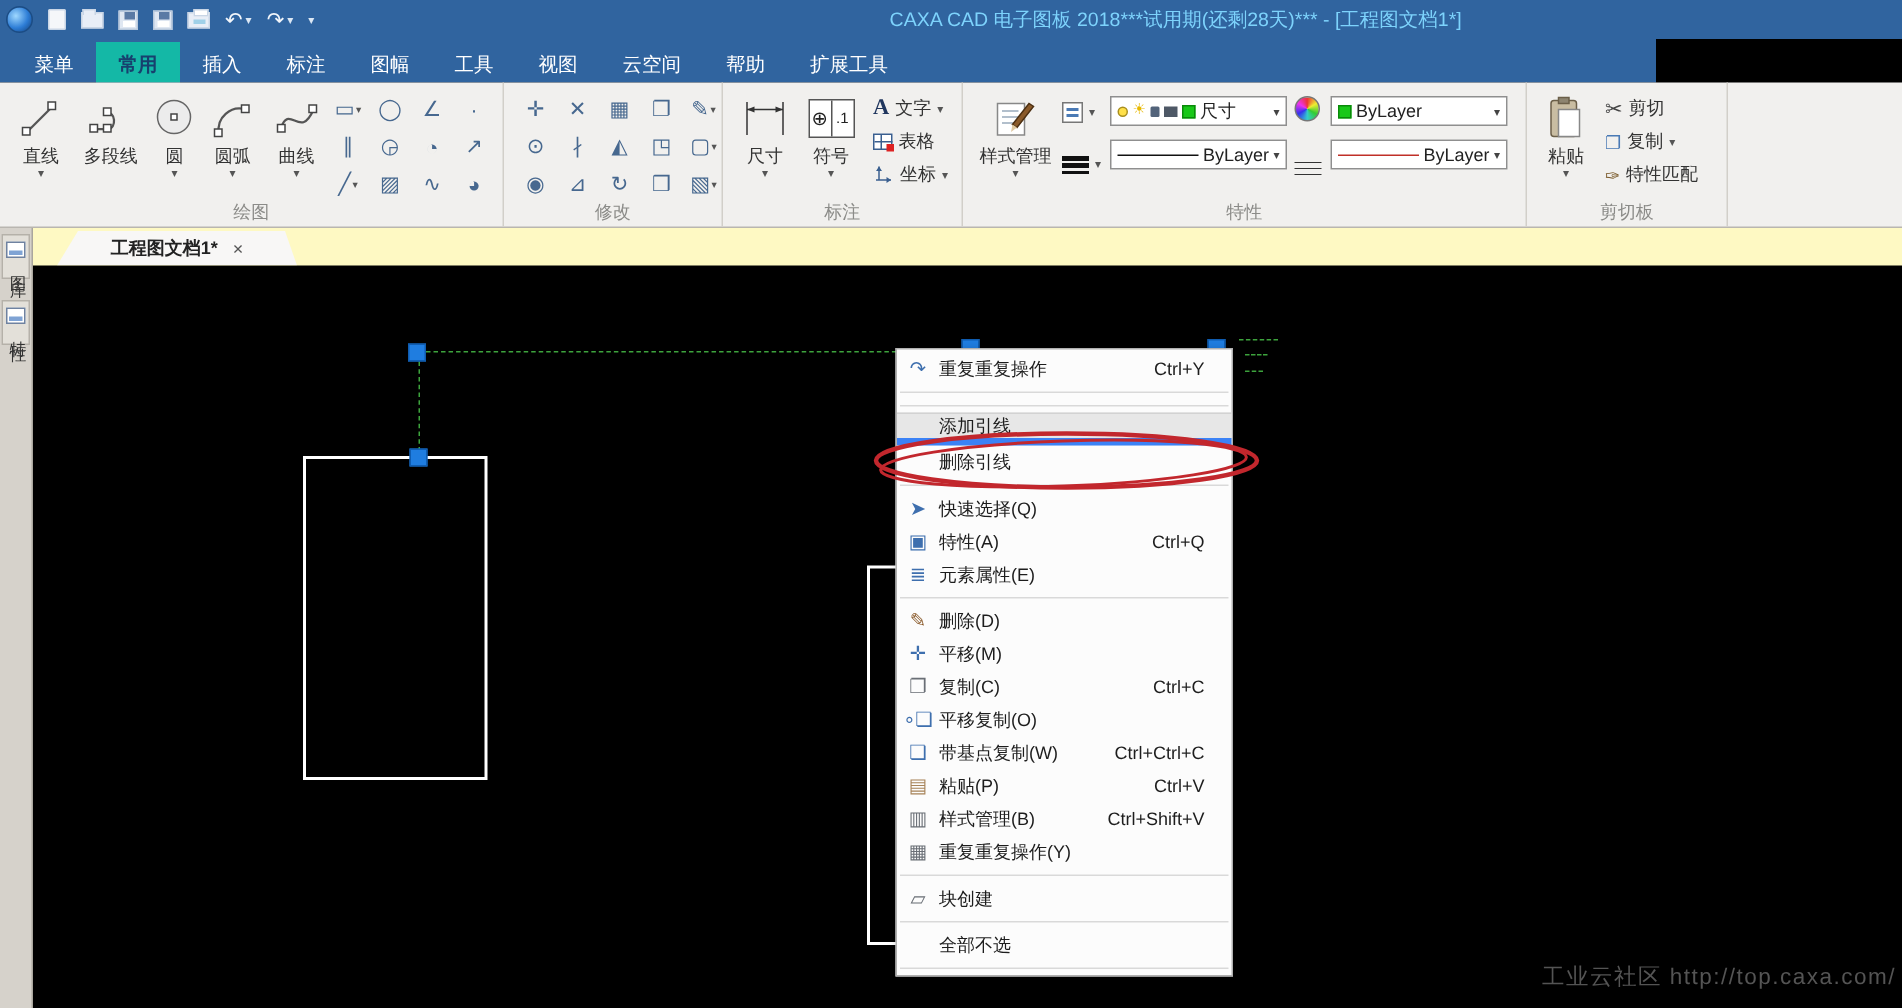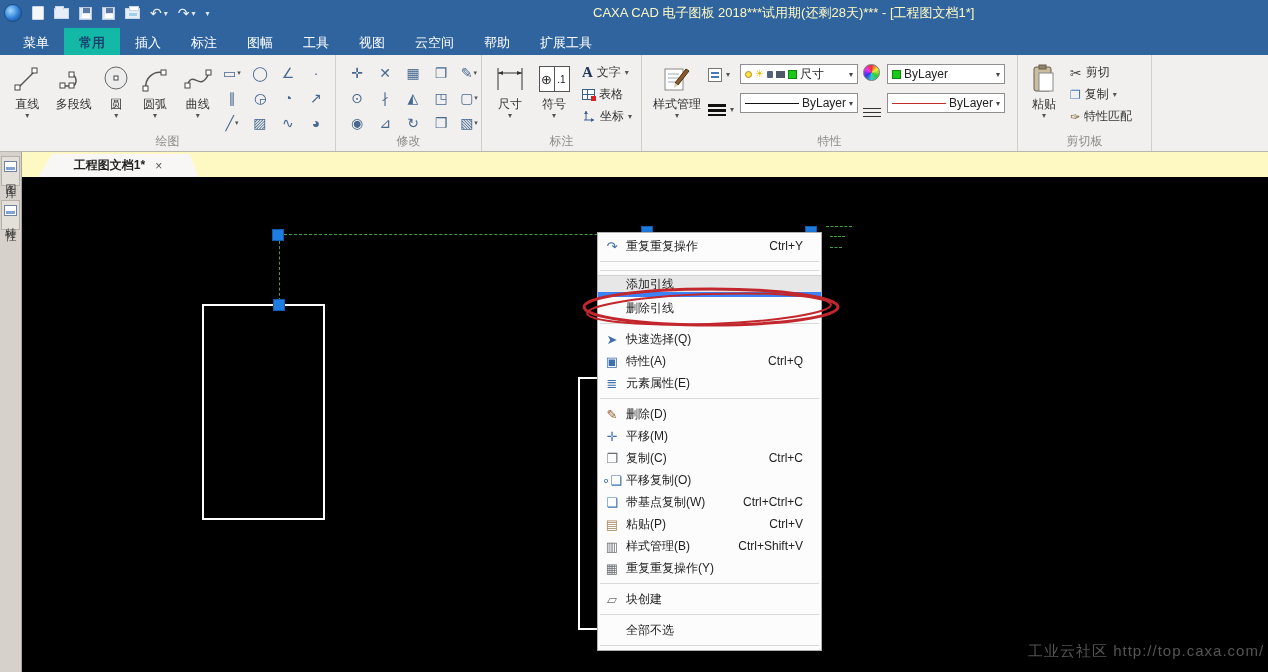--- a/index.html
+++ b/index.html
@@ -15,24 +15,24 @@
   .i-folder::before{content:"";position:absolute;left:0;top:-3px;width:7px;height:3px;background:#e8eef7;border:1px solid #c9d6e6;border-bottom:none}
   .i-floppy{width:13px;height:13px;background:#dfe7f2;border:1px solid #b9c9dd;position:relative}
   .i-floppy::before{content:"";position:absolute;left:3px;top:0;width:7px;height:5px;background:#5a7aa5}
   .i-floppy::after{content:"";position:absolute;left:2px;bottom:1px;width:8px;height:4px;background:#fff}
   .i-print{width:15px;height:11px;background:#e8eef7;border:1px solid #c9d6e6;position:relative}
   .i-print::before{content:"";position:absolute;left:3px;top:-3px;width:8px;height:3px;background:#fff;border:1px solid #c9d6e6}
   .i-print::after{content:"";position:absolute;left:3px;bottom:2px;width:8px;height:3px;background:#9fd0e8}
   .qbtn{display:flex;align-items:center;gap:2px;cursor:default}
   .qarrow{font-size:8px;color:#dce8f5}
   .qglyph{font-size:14px;line-height:14px;color:#f2f6fb}
-  .title-text{flex:1;text-align:center;font-size:13px;color:#fef9c3;padding-left:90px;white-space:nowrap}
+  .title-text{flex:1;text-align:center;font-size:13px;color:#7dd3fc;padding-left:90px;white-space:nowrap}
 
   
-  .menubar{position:absolute;left:0;top:26px;width:1268px;height:29px;background:#30649f;display:flex;align-items:flex-end;padding-left:8px;z-index:3}
+  .menubar{position:absolute;left:0;top:26px;width:1104px;height:29px;background:#30649f;display:flex;align-items:flex-end;padding-left:8px;z-index:3}
   .menu-tab{height:27px;padding:6px 15px 0;font-size:13px;color:#fff;cursor:default}
   .menu-tab.active{background:#14b8a6;color:#17406e;font-weight:bold}
 
   
   .ribbon{position:absolute;left:0;top:55px;width:1268px;height:97px;background:#f1f0ee;border-bottom:1px solid #b9b6b0;display:flex;z-index:3}
   .rgroup{position:relative;height:96px;border-right:1px solid #d2cfc9;padding:3px 6px 16px 6px;display:flex;align-items:flex-start}
   .rgroup-label{position:absolute;bottom:1px;left:0;right:0;text-align:center;font-size:12px;color:#8b8b88}
   .bigbtn{display:flex;flex-direction:column;align-items:center;width:44px;padding-top:3px;cursor:default}
   .bigbtn .bicon{height:36px;display:flex;align-items:center;justify-content:center}
   .blabel{font-size:12px;color:#333;white-space:nowrap;line-height:14px}

